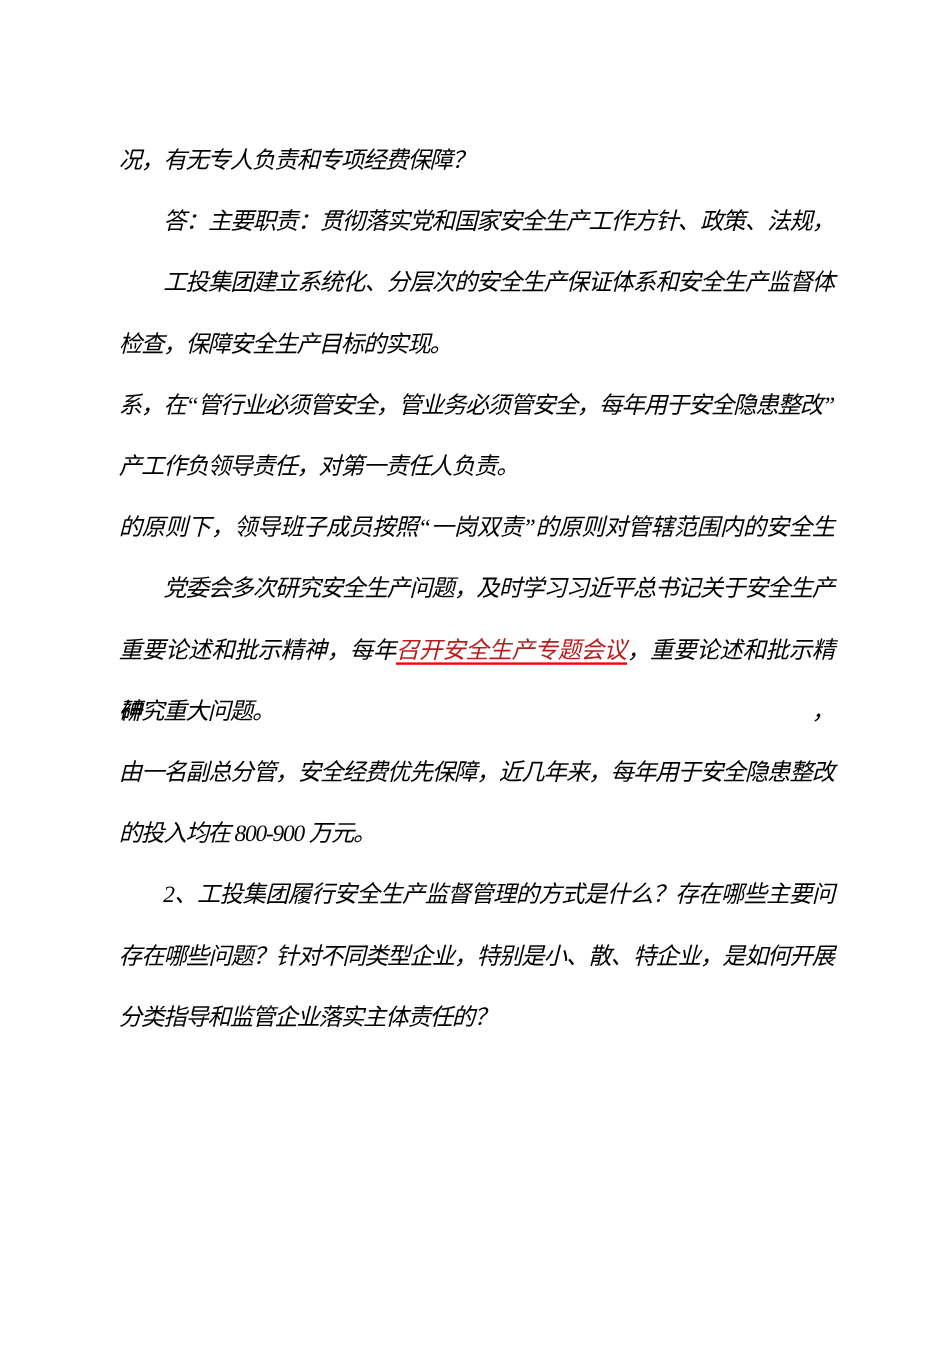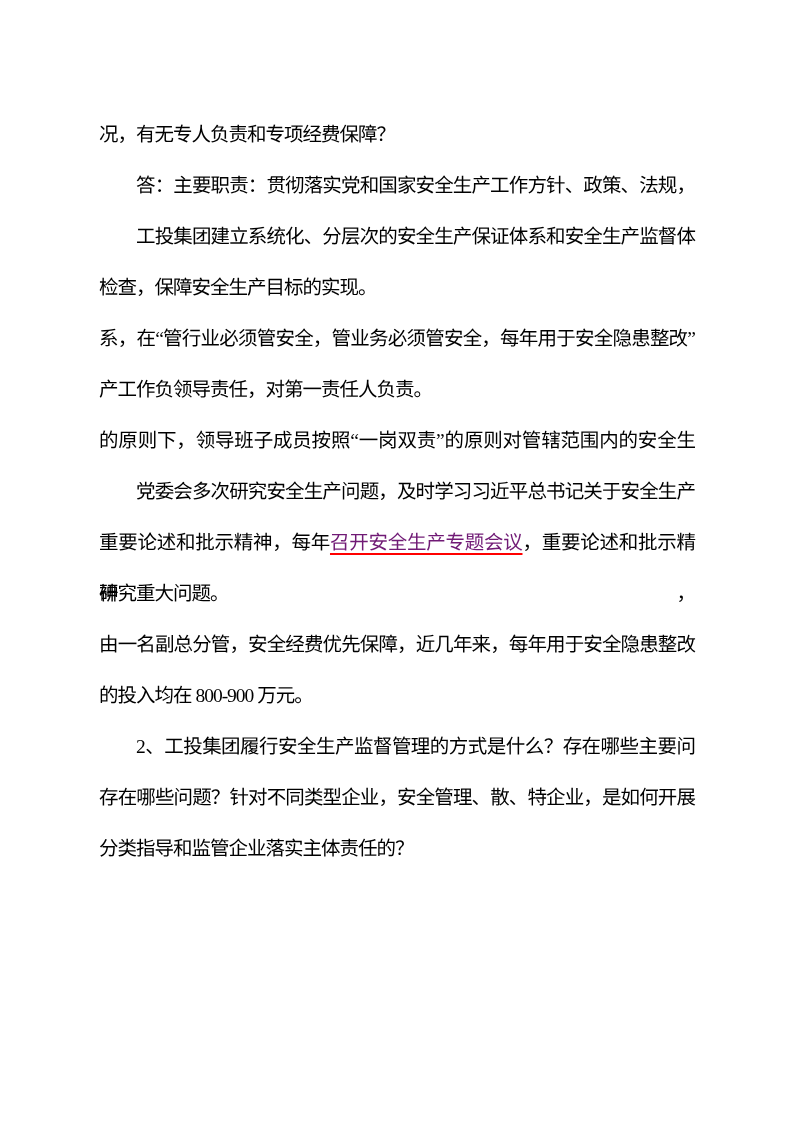--- a/index.html
+++ b/index.html
@@ -7,20 +7,21 @@
     padding: 0;
     background: #ffffff;
   }
   .page {
     position: relative;
     width: 793px;
     height: 998px;
     background: #ffffff;
     overflow: hidden;
     font-family: "Liberation Serif", serif;
+    font-style: italic;
   }
   .textblock {
     position: absolute;
     left: 99px;
     top: 109px;
     width: 596px;
     color: #000000;
     font-size: 19.5px;
     letter-spacing: -1px;
   }
@@ -31,21 +32,21 @@
     text-align-last: justify;
     overflow: visible;
   }
   .line.last {
     text-align-last: left;
   }
   .line.indent {
     text-indent: 37px;
   }
   .red {
-    color: #701a75;
+    color: #b91c1c;
     text-decoration: underline;
     text-decoration-color: #ff0000;
     text-decoration-thickness: 2px;
     text-underline-offset: 4px;
   }
 </style>
 </head>
 <body>
 
 <div class="page">
@@ -59,17 +60,17 @@
     <div class="line last">产工作负领导责任，对第一责任人负责。</div>
     <div class="line">的原则下，领导班子成员按照“一岗双责”的原则对管辖范围内的安全生</div>
     <div class="line indent">党委会多次研究安全生产问题，及时学习习近平总书记关于安全生产</div>
 
     <div class="line"><span>重要论述和批示精神，每年</span><span class="red">召开安全生产专题会议</span><span>，重要论述和批示精神，</span></div>
 
     <div class="line last">研究重大问题。</div>
     <div class="line">由一名副总分管，安全经费优先保障，近几年来，每年用于安全隐患整改</div>
     <div class="line last">的投入均在 800-900 万元。</div>
     <div class="line indent">2、工投集团履行安全生产监督管理的方式是什么？存在哪些主要问</div>
-    <div class="line">存在哪些问题？针对不同类型企业，安全管理、散、特企业，是如何开展</div>
+    <div class="line">存在哪些问题？针对不同类型企业，特别是小、散、特企业，是如何开展</div>
     <div class="line last">分类指导和监管企业落实主体责任的？</div>
 
   </div>
 </div>
 
 </body></html>

